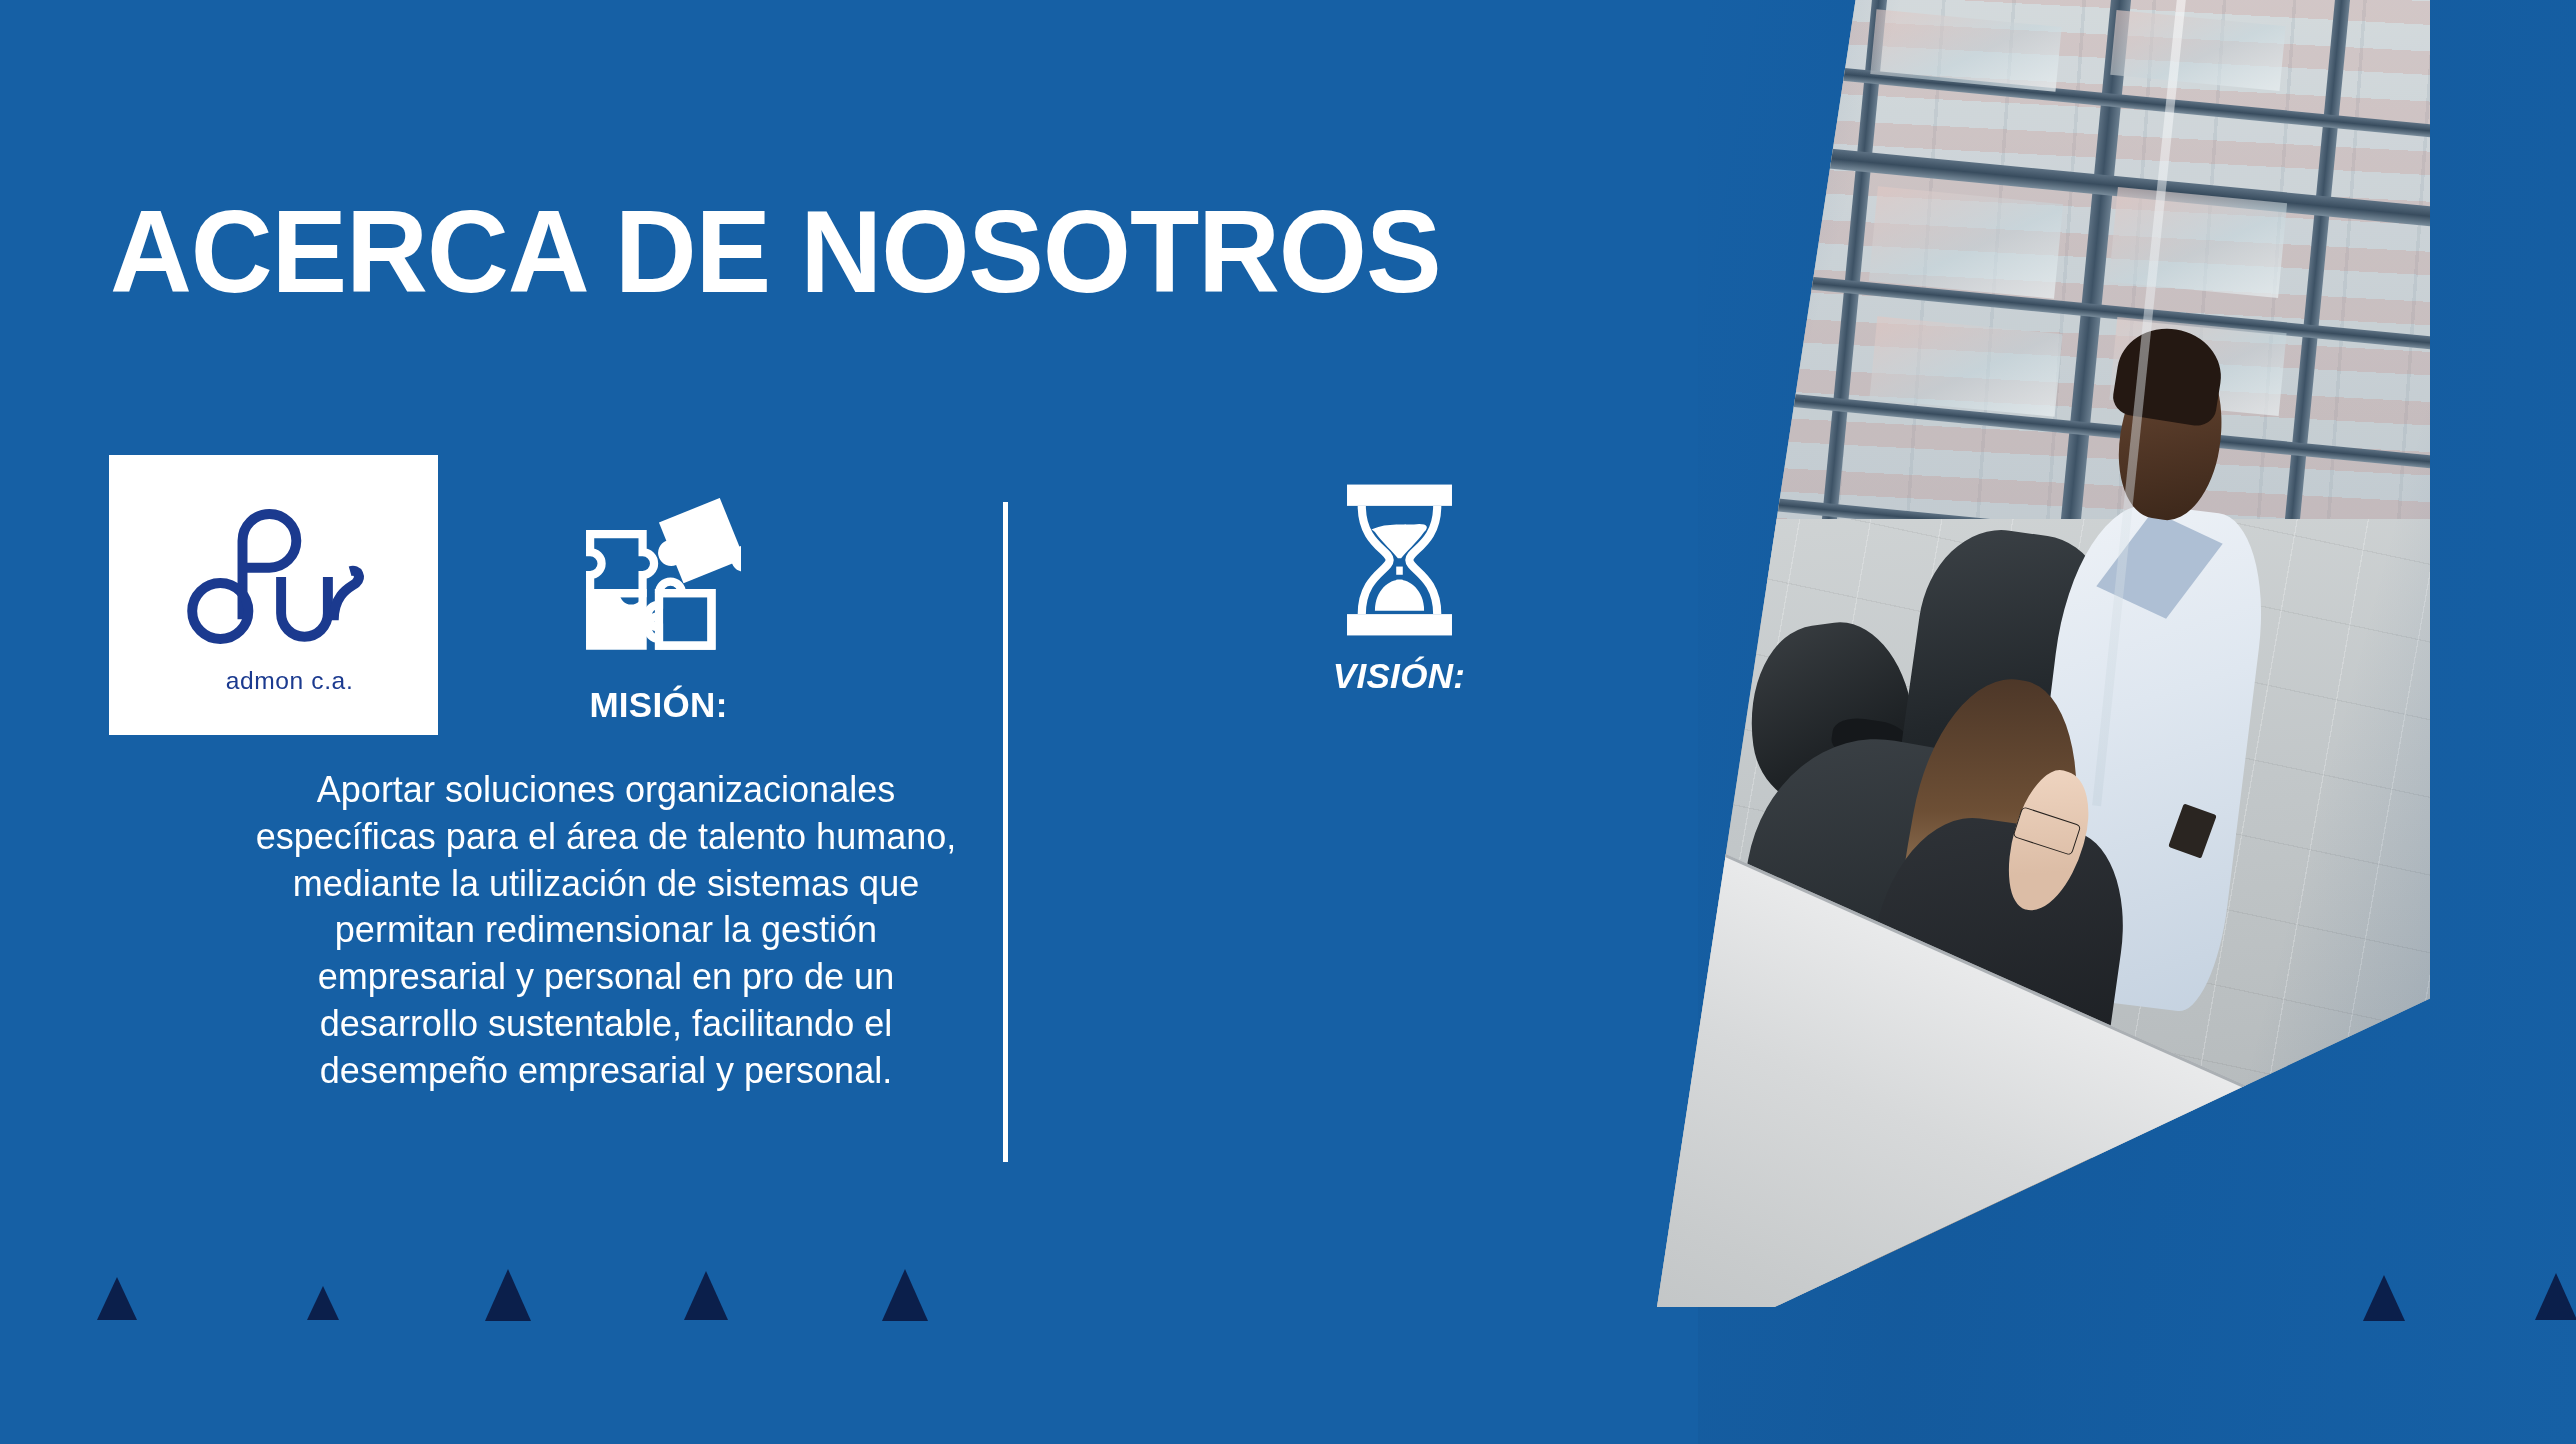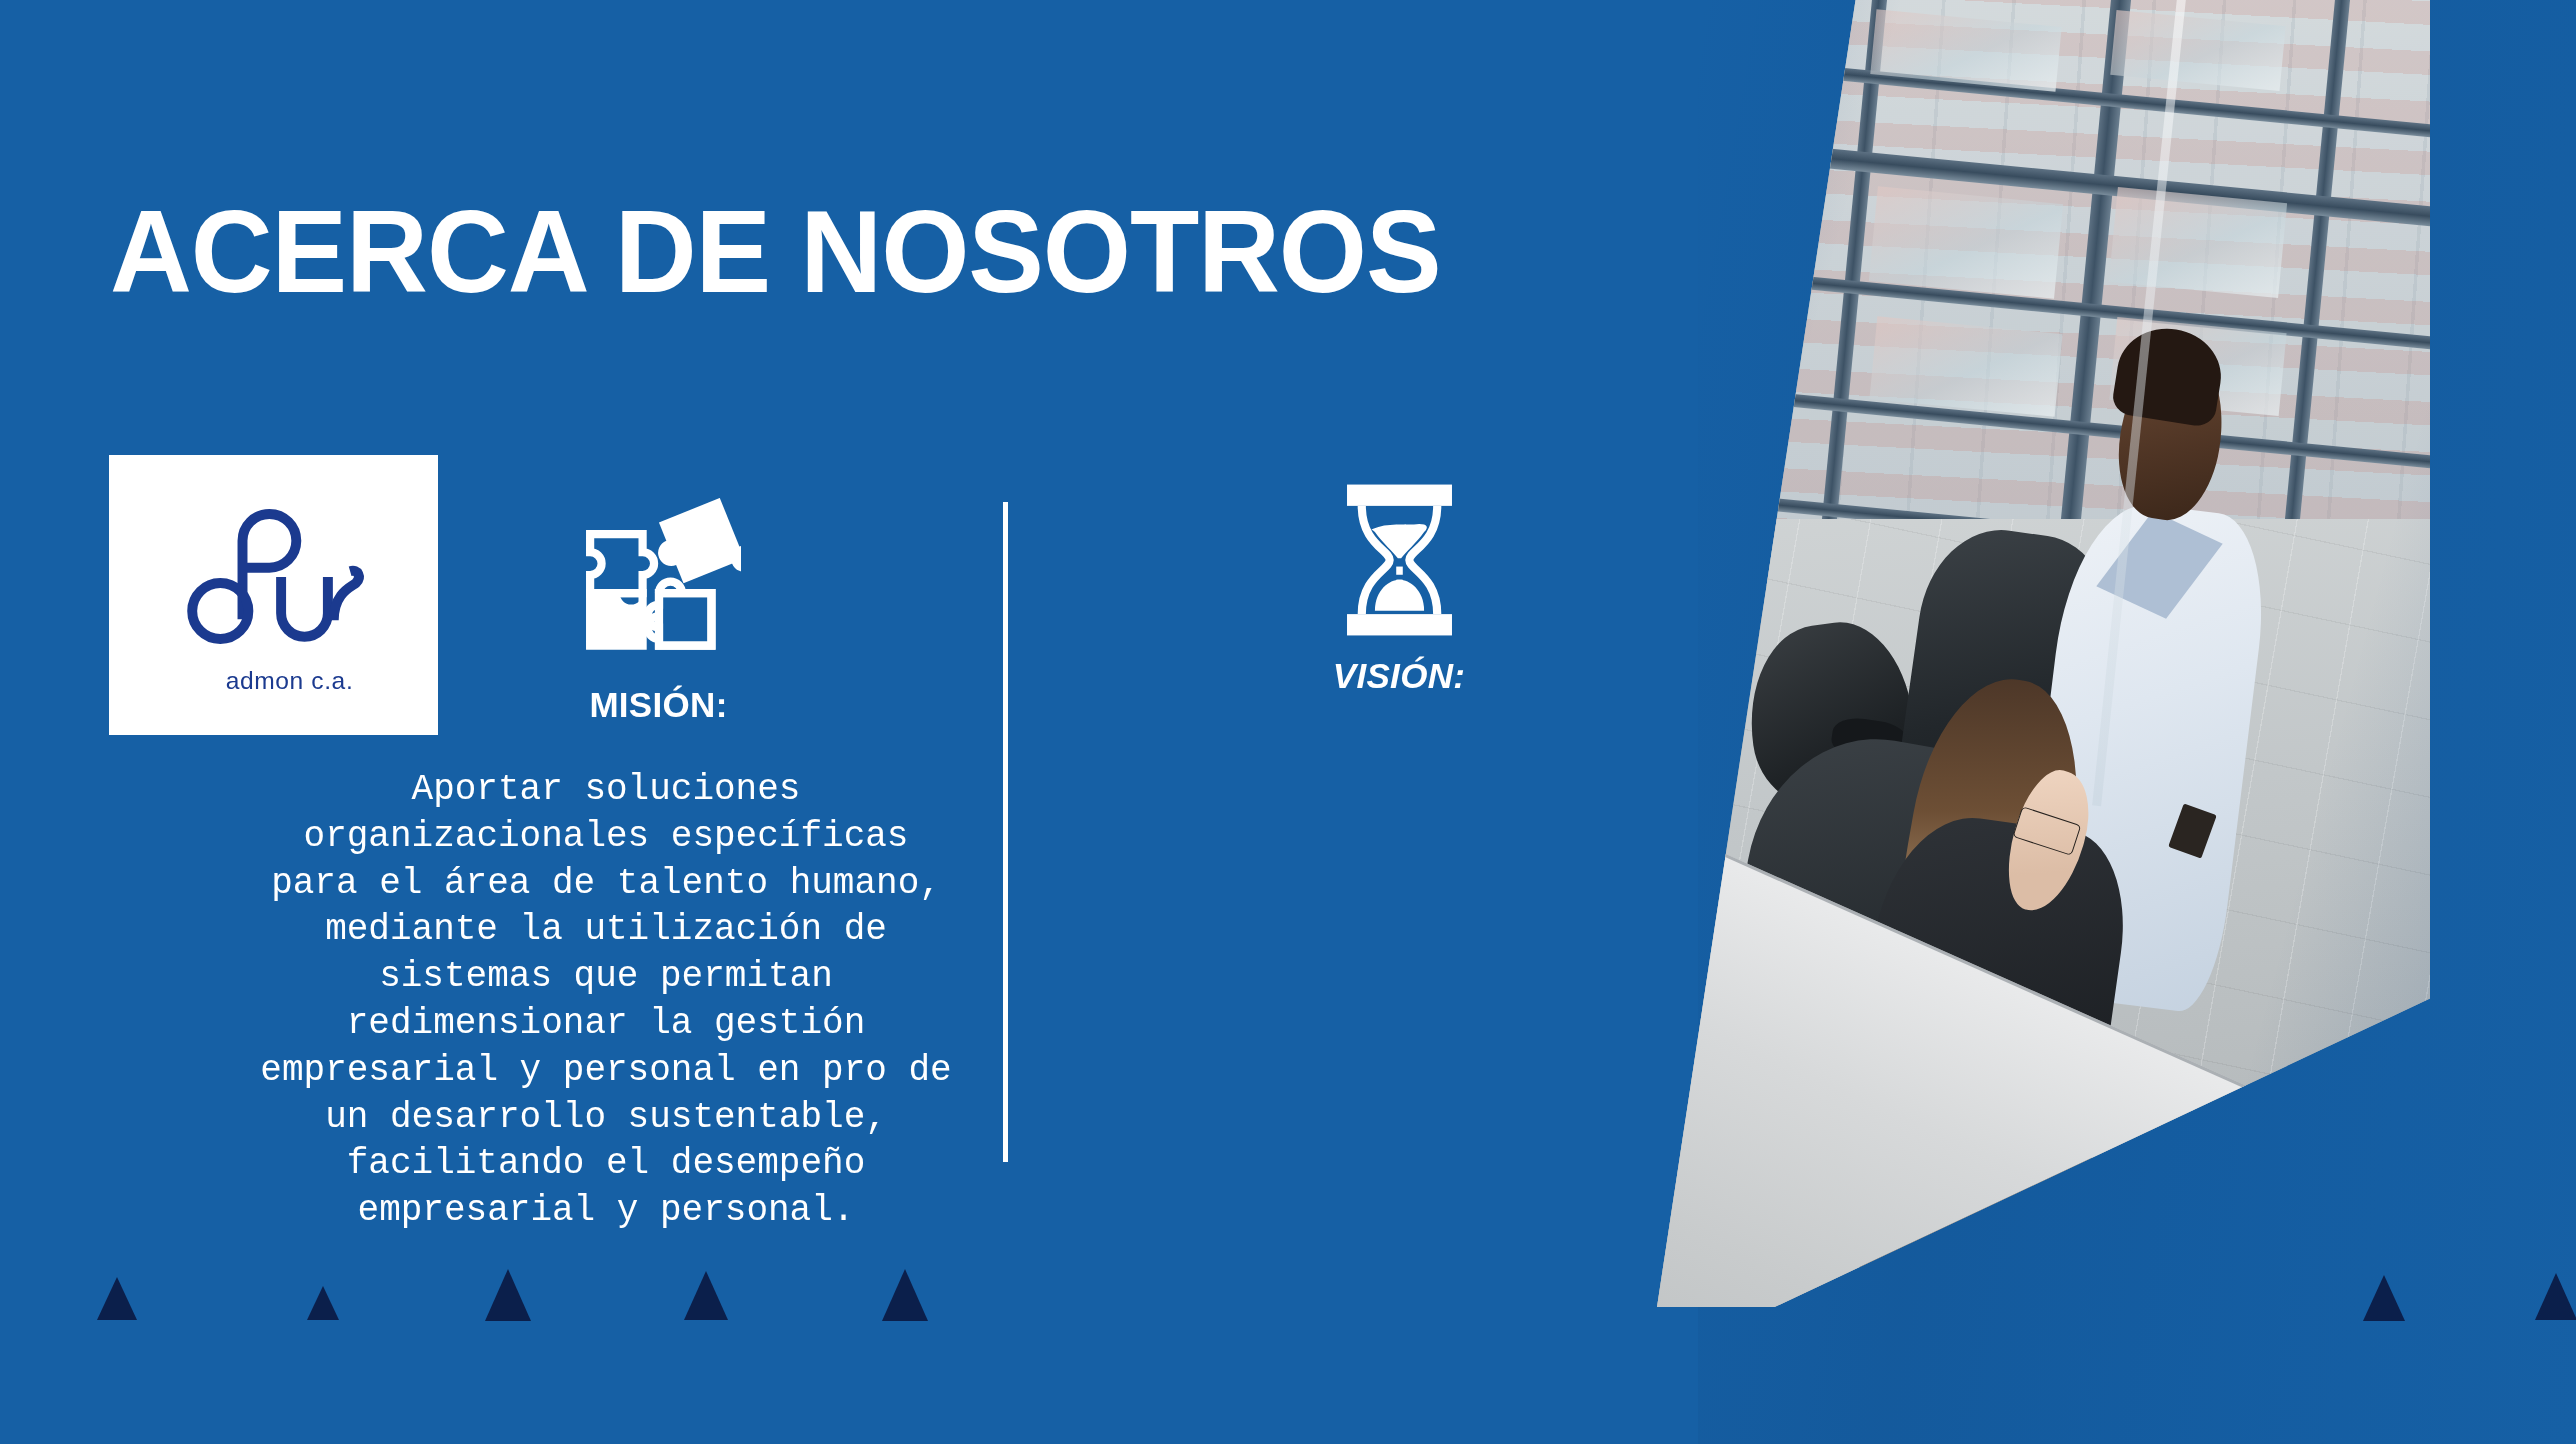--- a/index.html
+++ b/index.html
@@ -300,21 +300,21 @@
     letter-spacing: 0.3px;
     margin: 0 0 42px 0;
   }
   .col-head.mision { padding-left: 246px; text-align: center; }
 
   .col-body {
     font-size: 36px;
     line-height: 1.30;
     font-weight: 400;
   }
-  .col-body.mision { padding-left: 141px; font-family: Liberation Mono, monospace; }
+  .col-body.mision { padding-left: 141px; }
 
   
   .divider {
     position: absolute;
     left: 1003px;
     top: 502px;
     width: 5.3px;
     height: 660px;
     background: #ffffff;
   }

